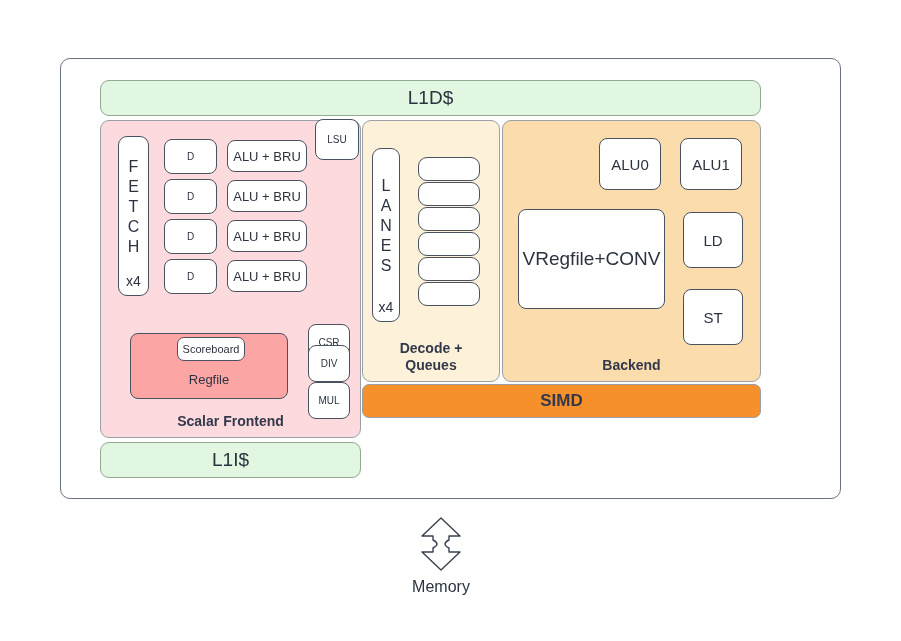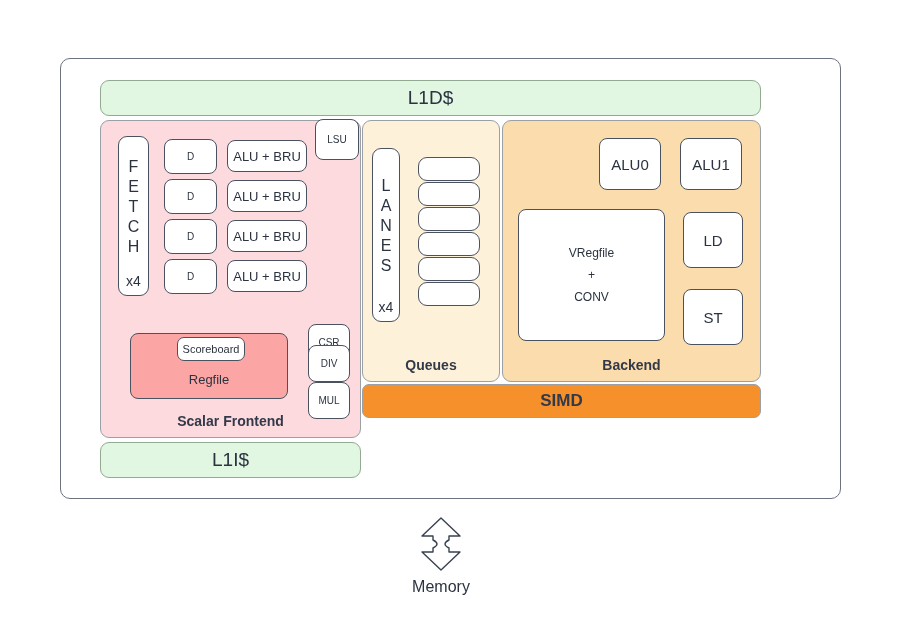--- a/index.html
+++ b/index.html
@@ -198,24 +198,24 @@
 
   
   .bk-top { width: 62px; height: 52px; font-size: 15px; }
   .ldst  { left: 518px; top: 138px; }
   .alu0  { left: 599px; top: 138px; }
   .alu1  { left: 680px; top: 138px; }
 
   
   .vregfile {
     left: 518px; top: 209px;
-    width: 147px; height: 132px;
-    font-size: 12px;
+    width: 147px; height: 100px;
+    font-size: 19px;
     line-height: 22px;
-    flex-direction: column;
+    flex-direction: row;
   }
 
   
   .ldb { left: 683px; top: 212px; width: 60px; height: 56px; font-size: 15px; }
   .stb { left: 683px; top: 289px; width: 60px; height: 56px; font-size: 15px; }
 
   
   .mem-arrow { left: 413px; top: 516px; width: 56px; height: 56px; }
   .mem-label {
     left: 380px; top: 578px; width: 122px;
@@ -292,20 +292,21 @@
 
   <div class="abs regfile">
     <div class="scoreboard">
       <span>Scoreboard</span>
     </div>
     <div class="regfile-name">Regfile</div>
   </div>
 
   <div class="abs region decode">
     <div class="region-label" style="bottom:7px;">
+      <div>Decode +</div>
       <div>Queues</div>
     </div>
   </div>
 
   <div class="abs vcol lanes">
     <div class="vletters">
       <span>L</span>
       <span>A</span>
       <span>N</span>
       <span>E</span>

